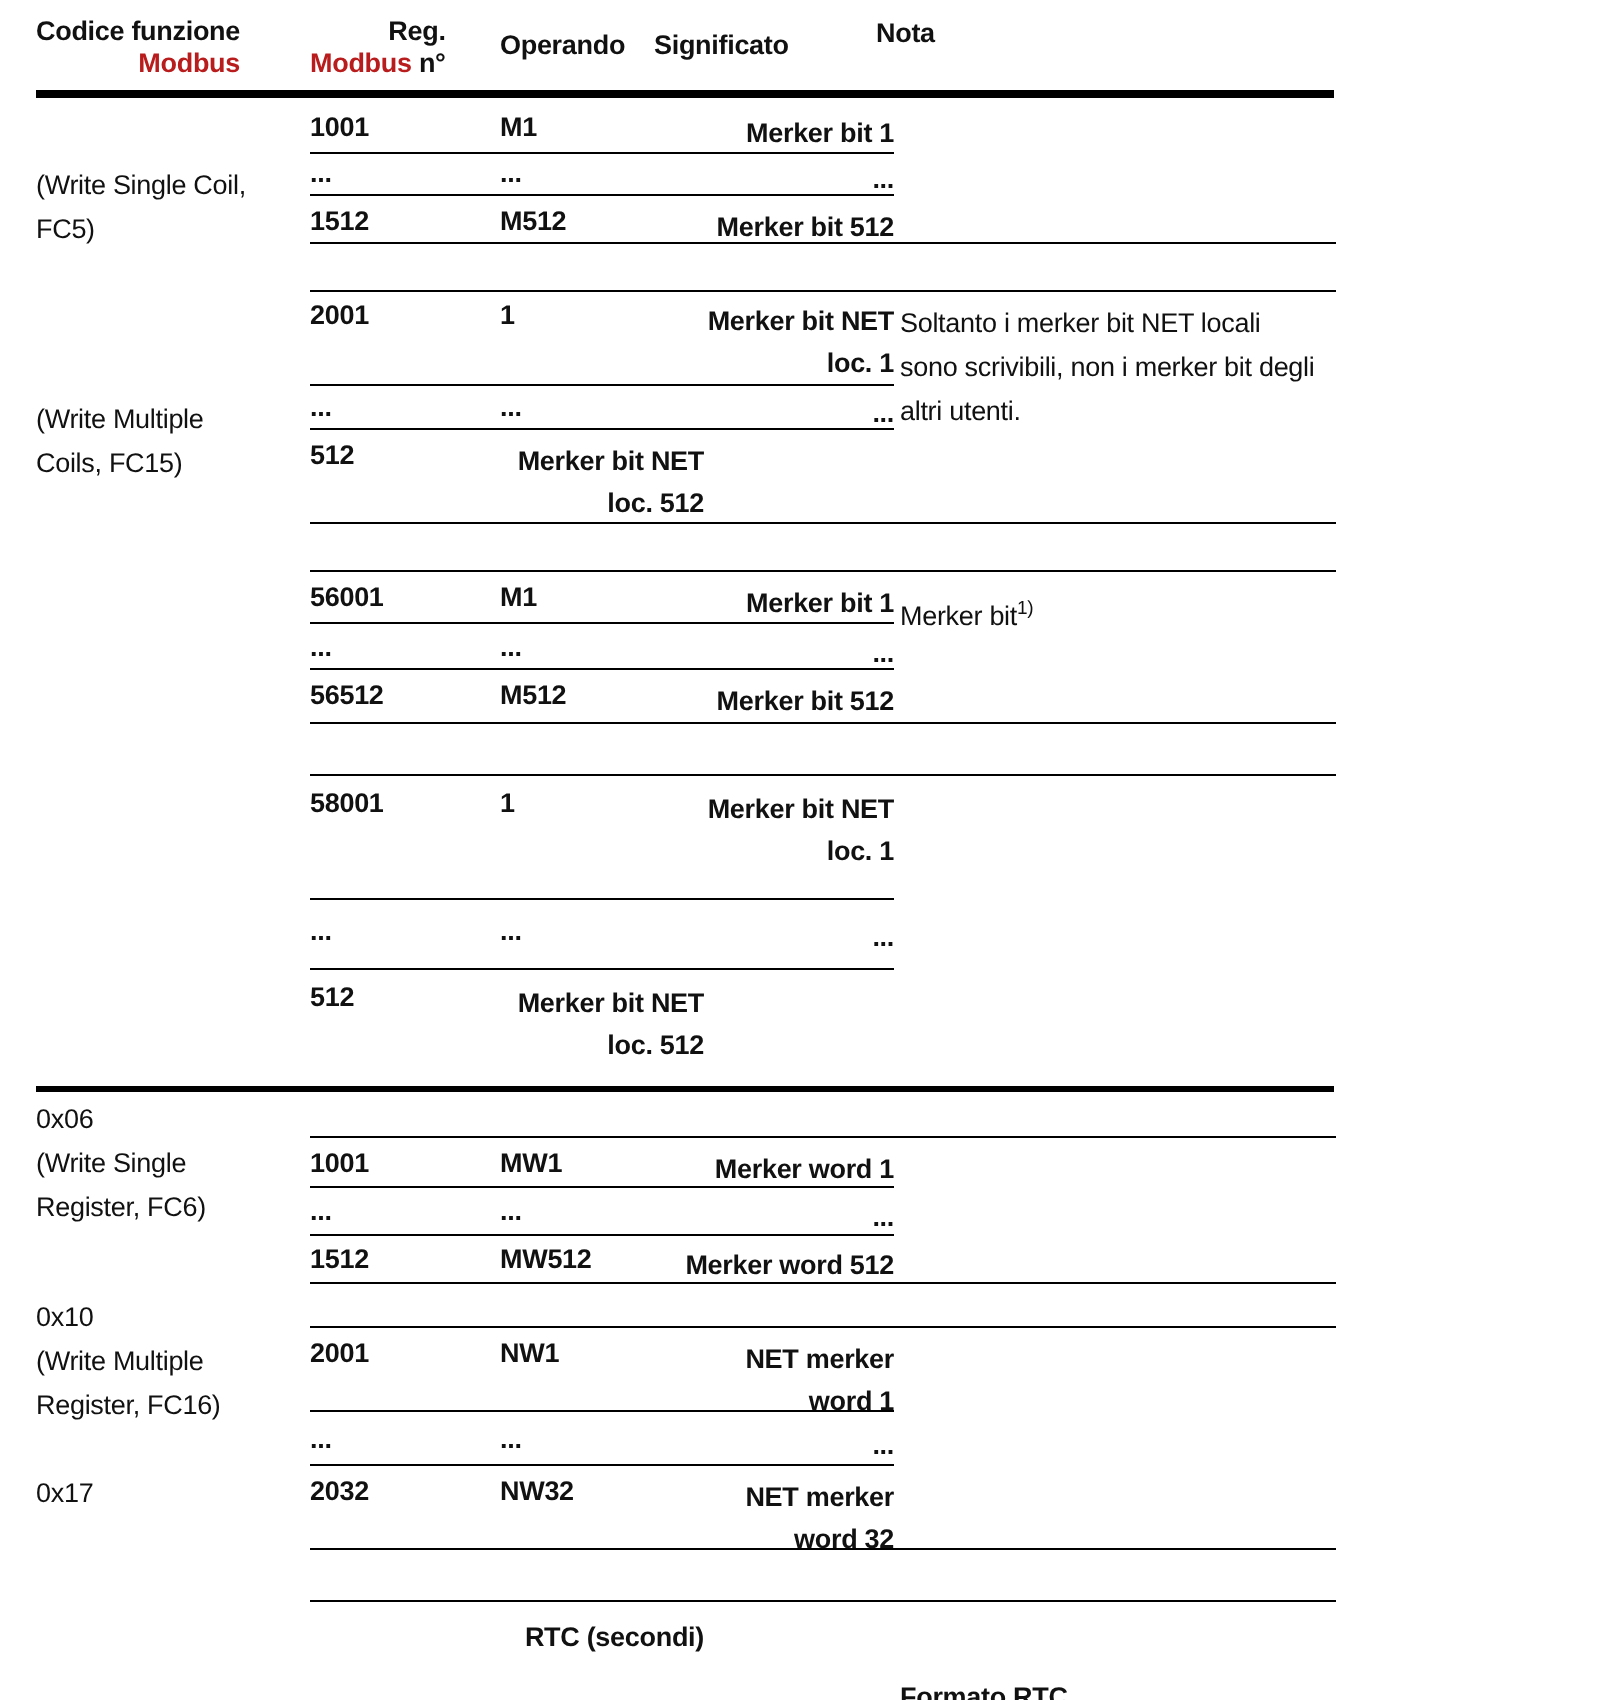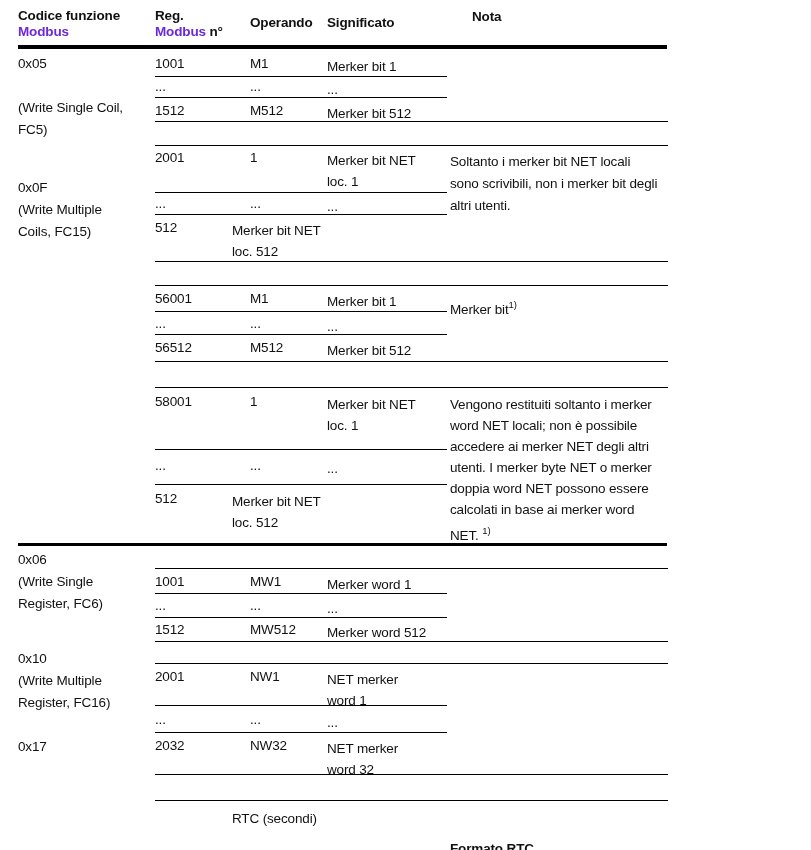--- a/index.html
+++ b/index.html
@@ -1,63 +1,61 @@
 <!DOCTYPE html>
 <html><head>
 <meta charset="utf-8">
 <style>
   html,body{margin:0;padding:0;background:#ffffff;}
   .page{
     position:relative;width:811px;height:850px;background:#ffffff;overflow:hidden;
     font-family:"Liberation Sans",sans-serif;font-size:13.5px;color:#111111;
     letter-spacing:-0.15px;
   }
-  .hdr{position:absolute;font-weight:bold;line-height:16px;white-space:nowrap;}
-  .muted{color:#6d28d9;}
+  .hdr{position:absolute;font-weight:bold;line-height:16px;white-space:nowrap;text-align:right;}
+  .muted{color:#b91c1c;}
   .rule{position:absolute;left:18px;width:649px;background:#000;}
   .rule.head{top:45px;height:3.5px;}
   .rule.divider{top:543px;height:3px;}
   .fc{position:absolute;left:18px;width:134px;line-height:22px;white-space:pre-line;}
   .section{position:absolute;left:155px;width:513px;box-sizing:border-box;}
   .bt{border-top:1.5px solid #000;}
   .bb{border-bottom:1.5px solid #000;}
   .row{position:relative;}
   .cells{display:flex;width:292px;height:100%;box-sizing:border-box;}
   .cells.sep{border-bottom:1.5px solid #000;}
-  .c{line-height:15px;}
+  .c{line-height:15px;font-weight:bold;}
   .c.reg{width:95px;flex:none;}
   .c.op{width:77px;flex:none;}
-  .c.sig{width:120px;flex:none;white-space:pre-line;line-height:21px;}
+  .c.sig{width:120px;flex:none;white-space:pre-line;line-height:21px;text-align:right;}
   .nota{position:absolute;left:295px;width:212px;line-height:22px;}
   .b{font-weight:bold;margin-top:30px;}
   sup{font-size:9.5px;}
 </style>
 </head>
 <body>
 
 <div class="page">
 
   <div class="hdr" style="left:18px;top:8px">
     <div>Codice funzione</div>
     <div class="muted">Modbus</div>
   </div>
   <div class="hdr" style="left:155px;top:8px">
     <div>Reg.</div>
     <div><span class="muted">Modbus</span> <span>n°</span></div>
   </div>
   <div class="hdr" style="left:250px;top:15px">Operando</div>
   <div class="hdr" style="left:327px;top:15px">Significato</div>
-  <div class="hdr" style="left:472px;top:9px">Nota</div>
+  <div class="hdr" style="left:438px;top:9px">Nota</div>
 
   <div class="rule head"></div>
 
-  <div class="fc" style="top:53px">0x05</div>
-  <div class="fc" style="top:97px">(Write Single Coil,
+  <div class="fc" style="top:82px">(Write Single Coil,
 FC5)</div>
-  <div class="fc" style="top:177px">0x0F</div>
   <div class="fc" style="top:199px">(Write Multiple
 Coils, FC15)</div>
   <div class="fc" style="top:549px">0x06</div>
   <div class="fc" style="top:571px">(Write Single
 Register, FC6)</div>
   <div class="fc" style="top:648px">0x10</div>
   <div class="fc" style="top:670px">(Write Multiple
 Register, FC16)</div>
   <div class="fc" style="top:736px">0x17</div>
 
@@ -152,21 +150,20 @@
         <div class="c sig">...</div>
       </div>
     </div>
     <div class="row" style="height:57px">
       <div class="cells" style="padding-top:6px">
         <div class="c op">512</div>
         <div class="c sig">Merker bit NET
 loc. 512</div>
       </div>
     </div>
-    <div class="nota" style="top:6px;line-height:21px"><span>Vengono restituiti soltanto i merker word NET locali; non è possibile accedere ai merker NET degli altri utenti. I merker byte NET o merker doppia word NET possono essere calcolati in base ai merker word NET. </span><sup>1)</sup></div>
   </div>
 
   <div class="rule divider"></div>
 
   <div class="section bt bb" style="top:568px;height:74px">
     <div class="row" style="height:25px">
       <div class="cells sep" style="padding-top:5px">
         <div class="c reg">1001</div>
         <div class="c op">MW1</div>
         <div class="c sig">Merker word 1</div>

